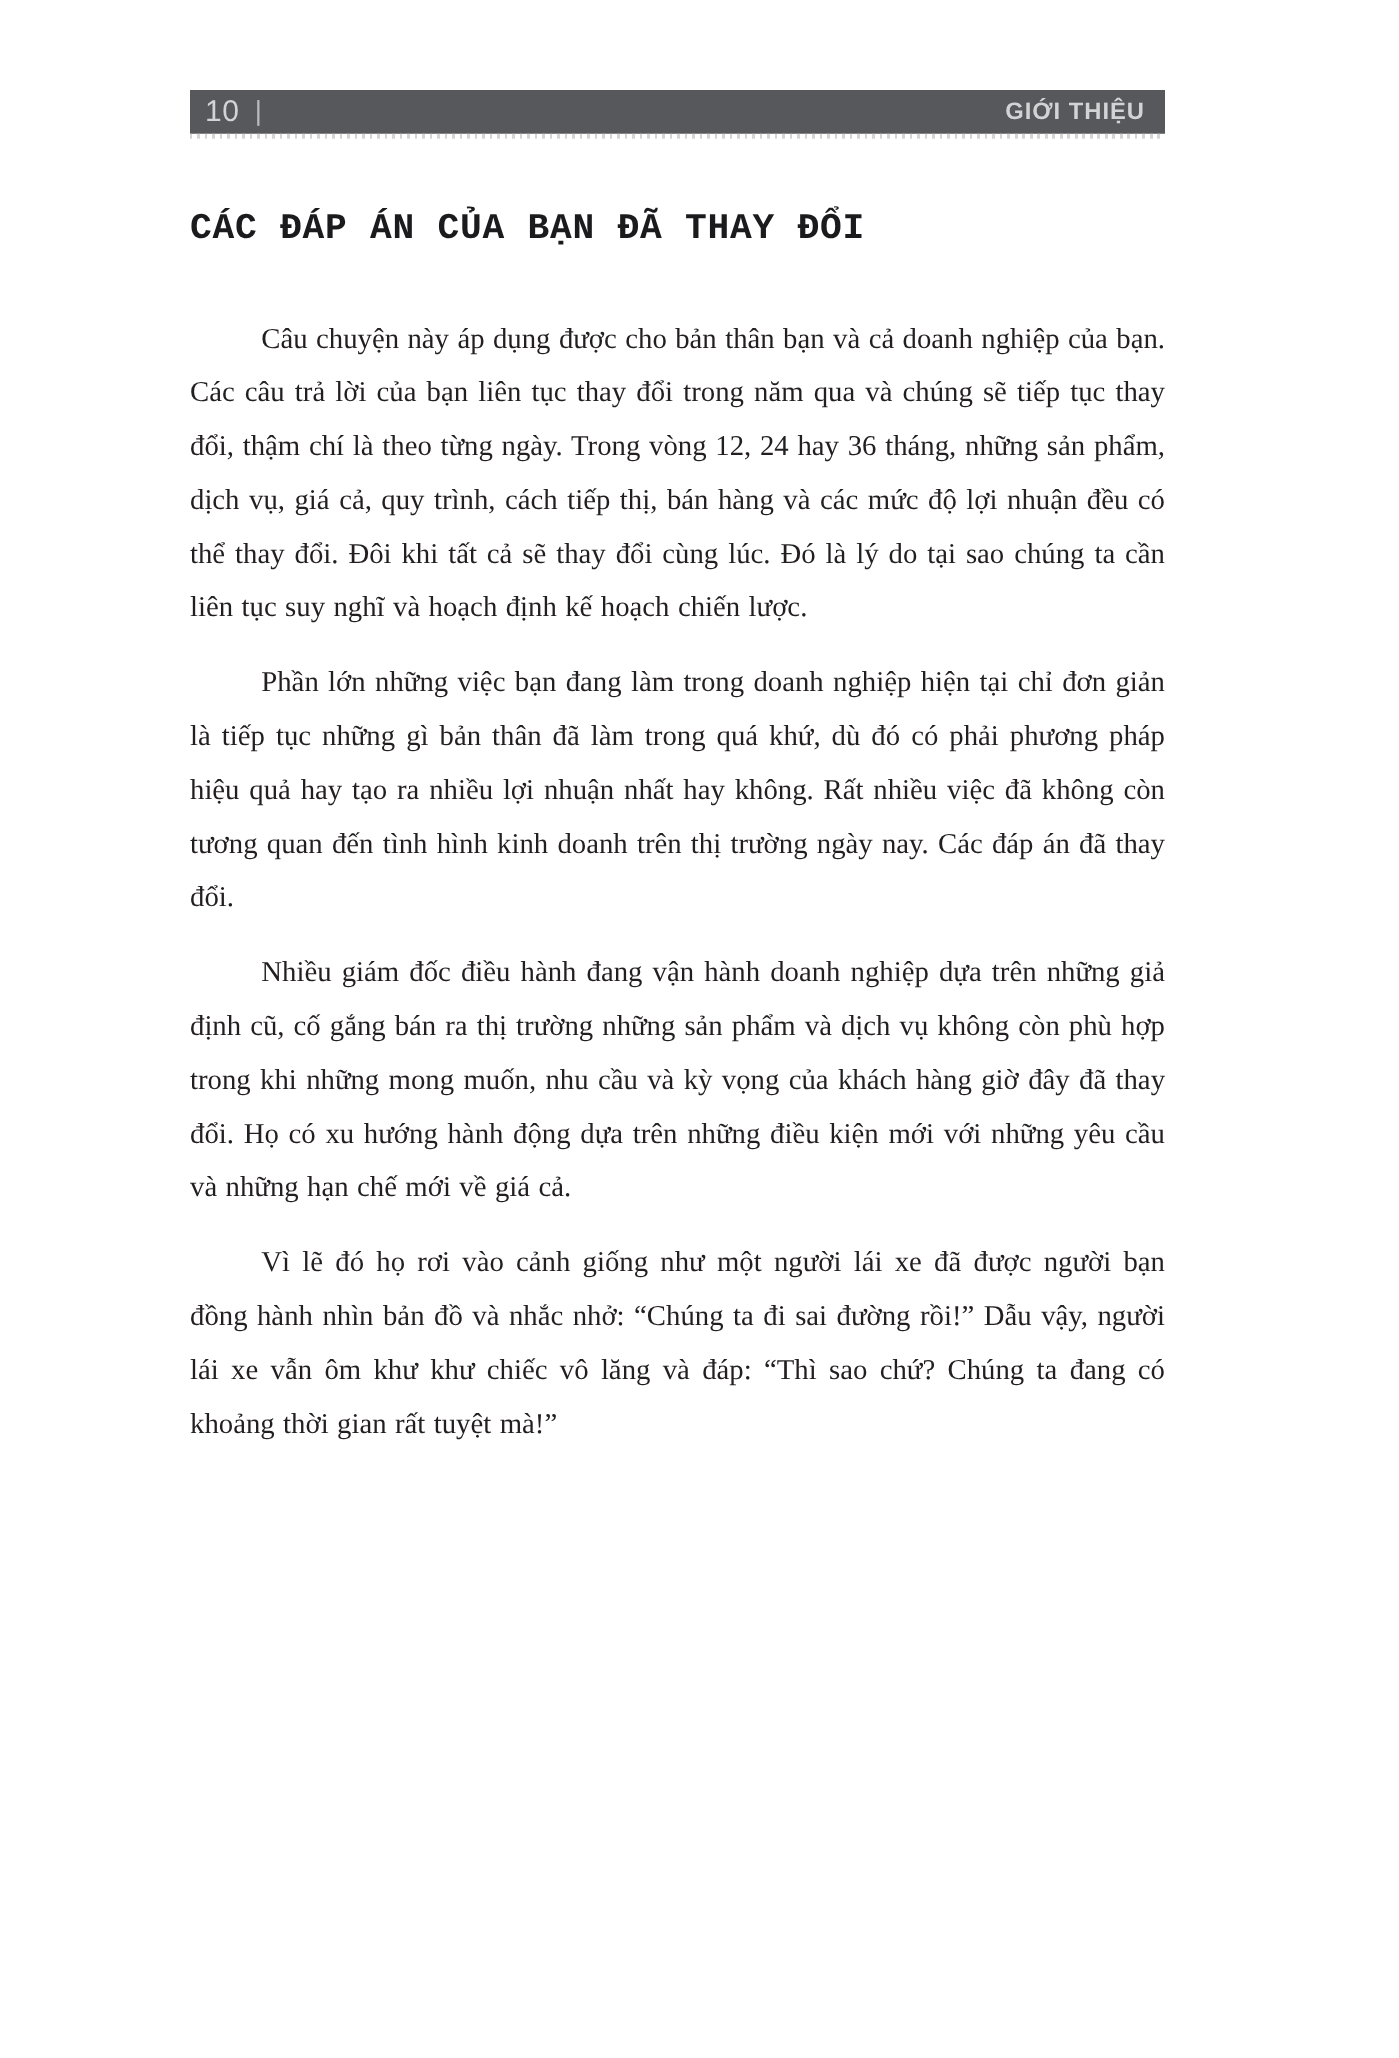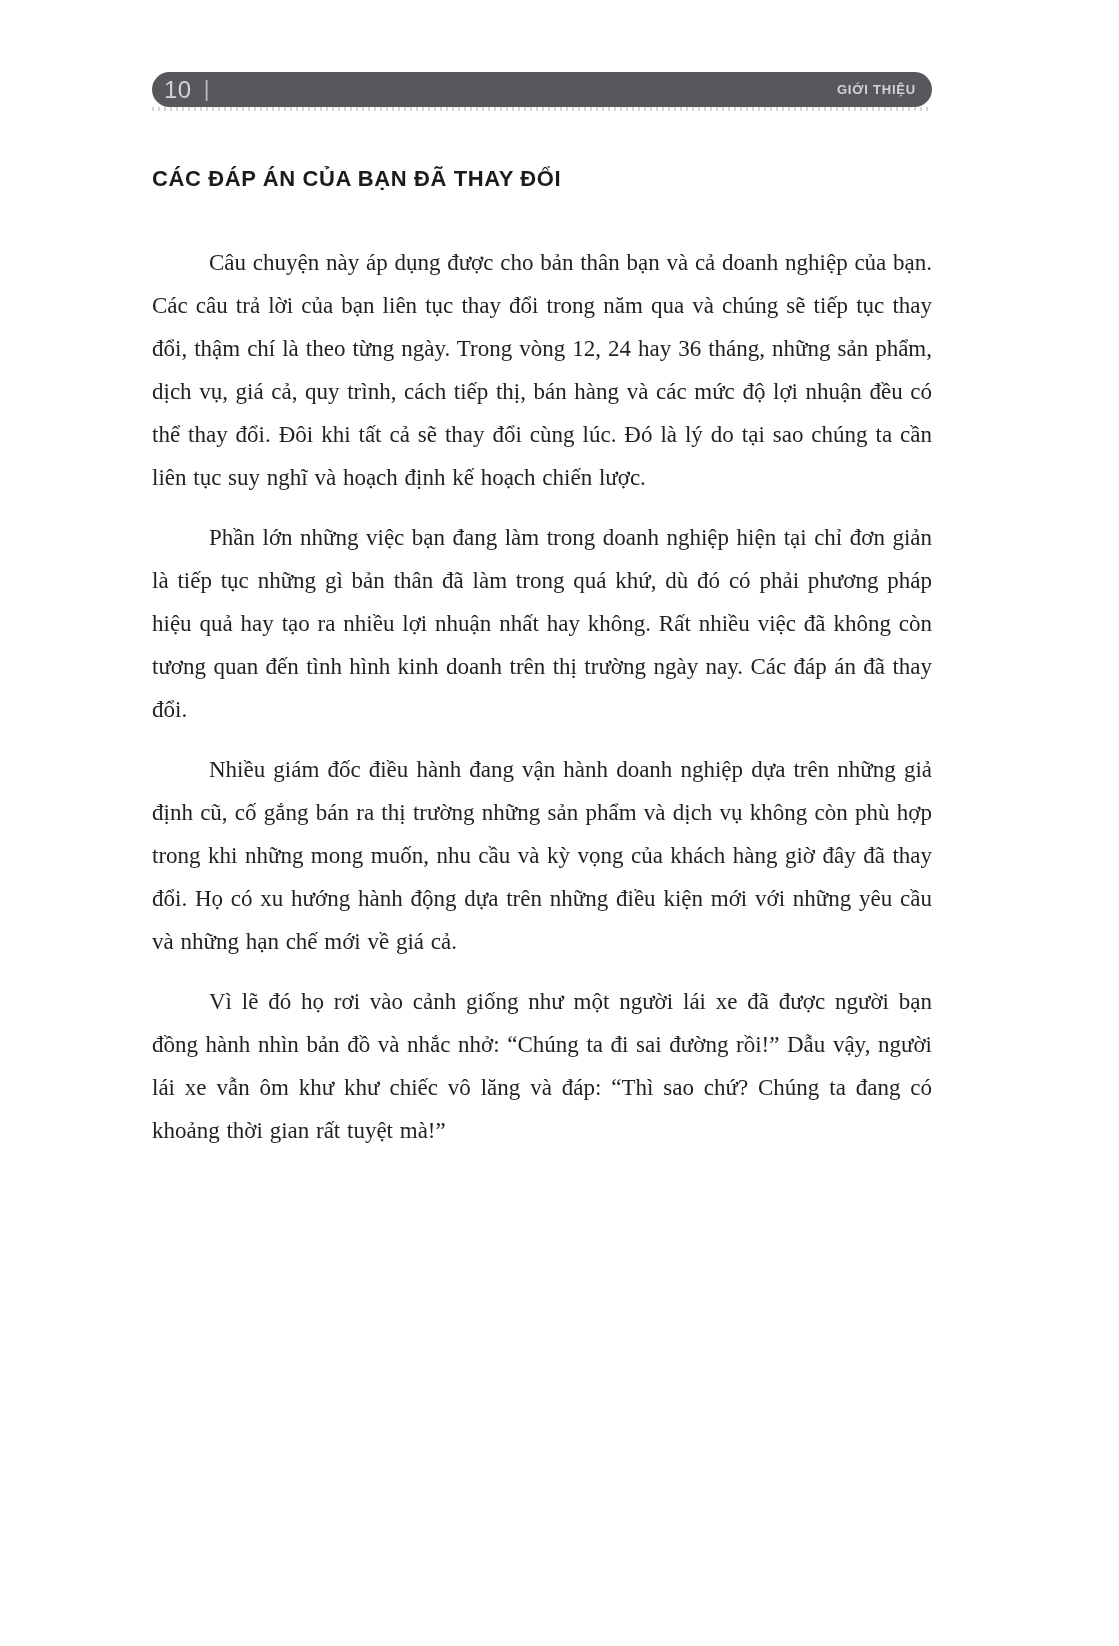--- a/index.html
+++ b/index.html
@@ -1,15 +1,15 @@
 <!DOCTYPE html>
 <html><head>
   <meta charset="utf-8">
   <style>
-    * { box-sizing: border-box; border-radius: 32px; }
+    * { box-sizing: border-box; }
     html, body {
       margin: 0;
       padding: 0;
       background: #ffffff;
     }
     .page {
       position: relative;
       width: 1119px;
       height: 1646px;
       background: #ffffff;
@@ -56,32 +56,32 @@
       line-height: 1;
     }
     .header-divider {
       font-size: 22px;
       font-weight: 300;
       color: #b9babc;
       line-height: 1;
       transform: translateY(-1px);
     }
     .section-title {
-      font-size: 13px;
+      font-size: 19px;
       font-weight: bold;
       letter-spacing: 0.8px;
       color: #d2d3d5;
       line-height: 1;
     }
     
     .chapter-heading {
       margin: 60px 0 0 0;
-      font-family: Liberation Sans, sans-serif;
+      font-family: Liberation Mono, monospace;
       font-weight: bold;
-      font-size: 22px;
+      font-size: 29px;
       letter-spacing: 0.6px;
       color: #1b1b1d;
       line-height: 1.1;
     }
     
     .body-text {
       margin-top: 50px;
     }
     .body-text p {
       margin: 0 0 17px 0;

